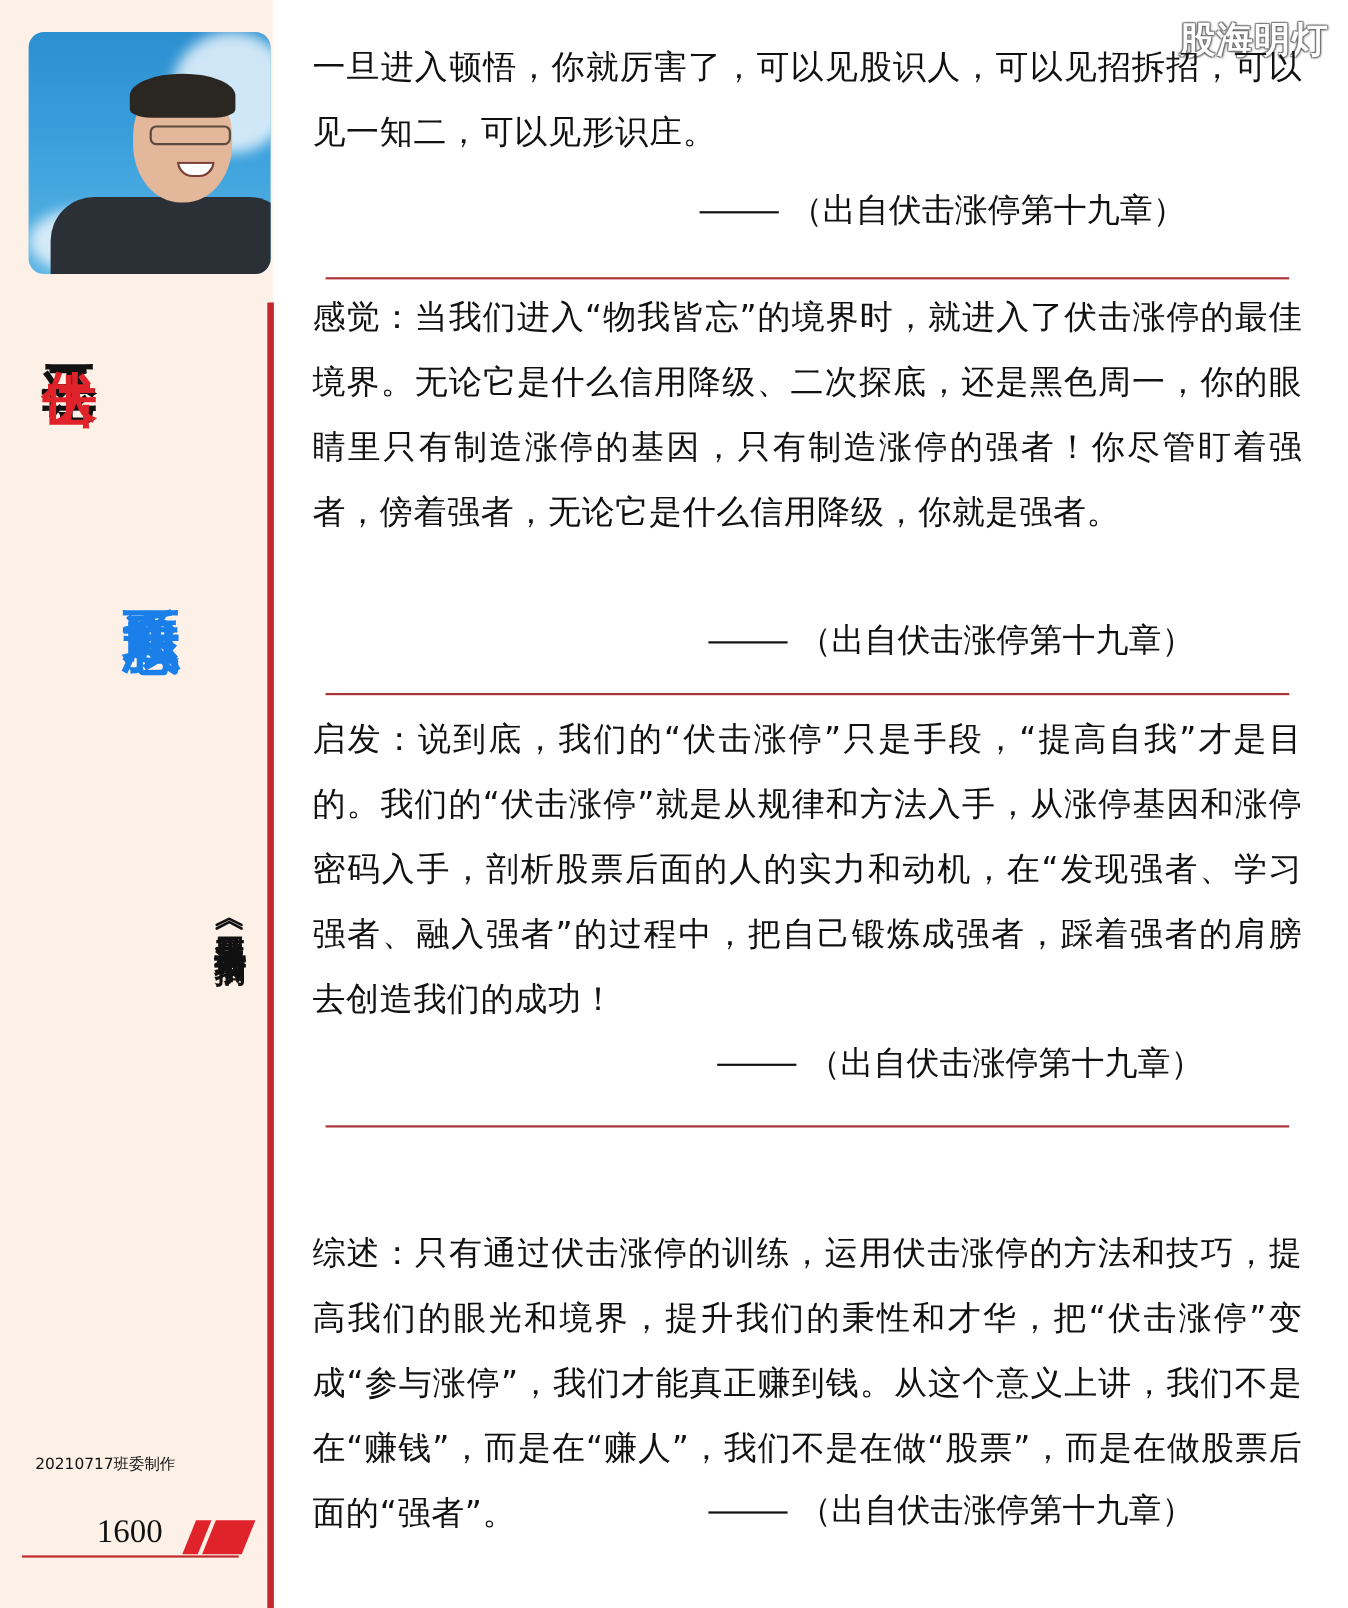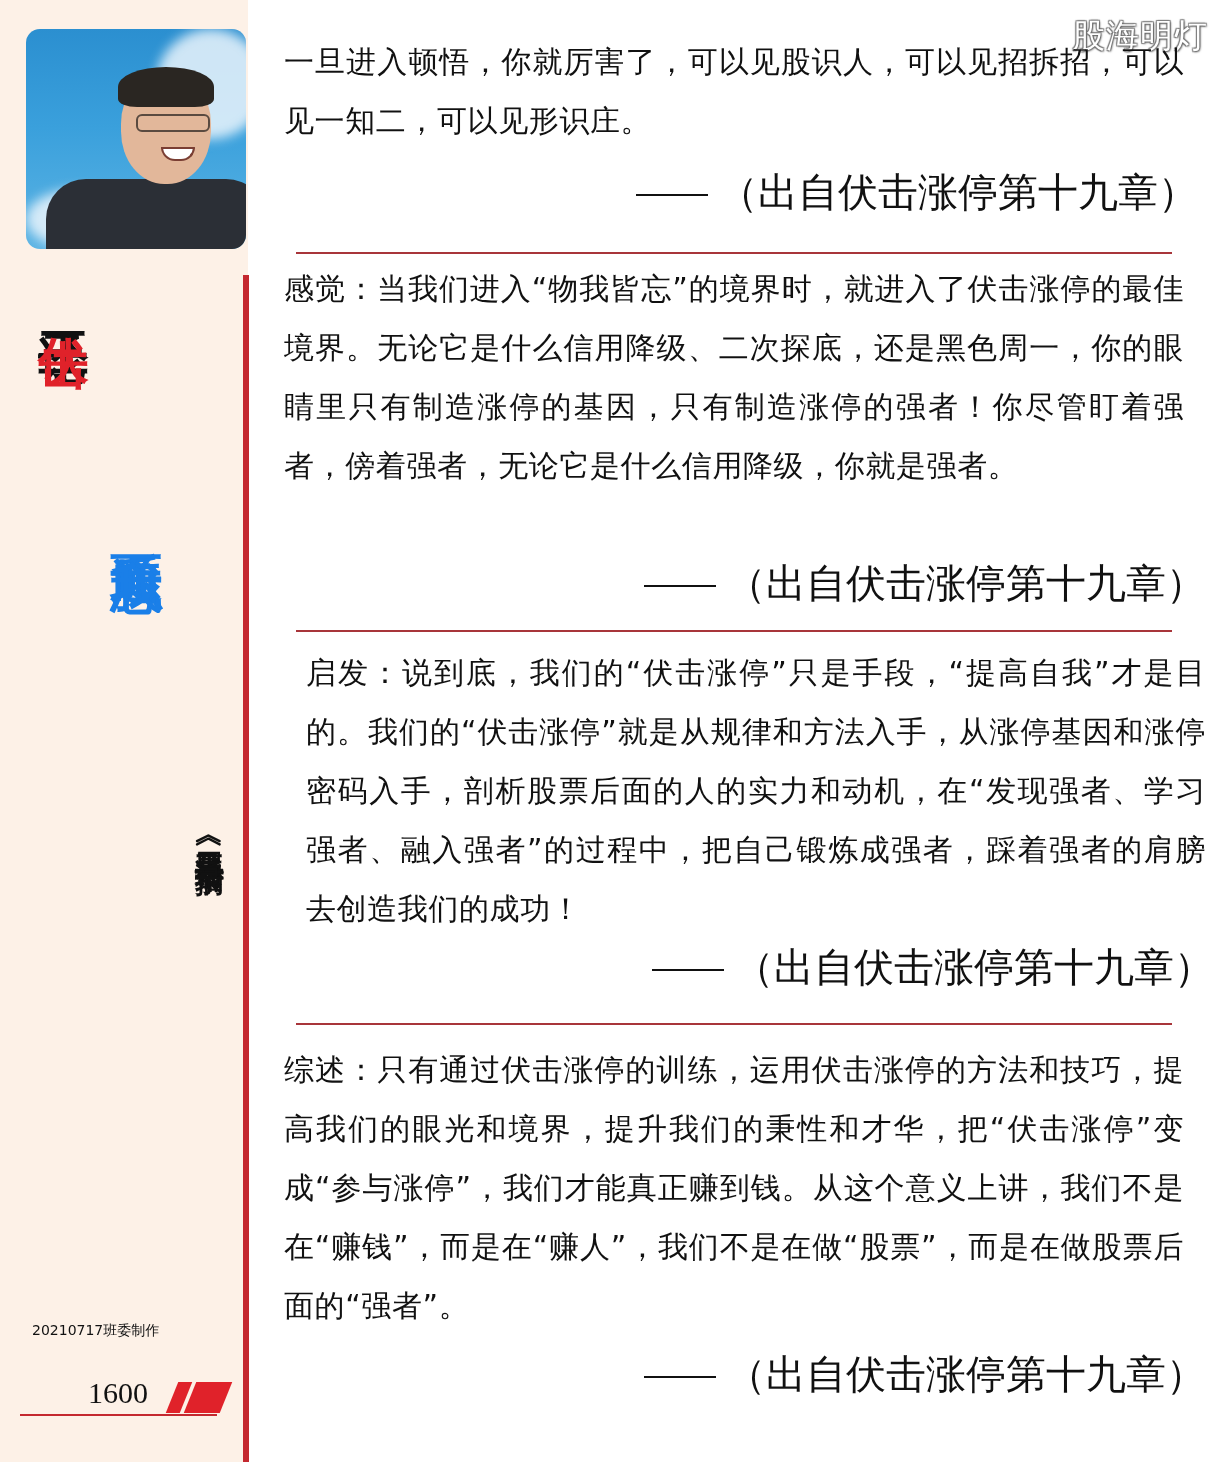--- a/index.html
+++ b/index.html
@@ -59,30 +59,30 @@
     .page-mark2 {
       position: absolute; left: 190px; top: 1382px; width: 36px; height: 31px;
       background: #e0222a; transform: skewX(-22deg);
     }
     .para {
       position: absolute; left: 284px; width: 900px;
       font-size: 30px; line-height: 59px; letter-spacing: 0.6px; color: #111;
       text-align: justify;
     }
     .citation {
-      position: absolute; font-size: 40px; line-height: 40px; color: #111; white-space: nowrap;
+      position: absolute; font-size: 30px; line-height: 40px; color: #111; white-space: nowrap;
     }
     .citation .dash {
       display: inline-block; width: 72px; height: 1.5px; background: #111; vertical-align: middle; margin-right: 10px;
     }
     .divider {
       position: absolute; left: 296px; width: 876px; height: 1.5px; background: #a8353a;
     }
     .watermark {
-      position: absolute; left: 1072px; top: 14px; font-size: 33px; font-weight: normal;
+      position: absolute; left: 1072px; top: 14px; font-size: 33px; font-weight: bold;
       color: #ffffff; letter-spacing: 1px;
       text-shadow: 0 0 1px #555, 1px 1px 2px #666, -1px -1px 1px #888, 1px -1px 1px #888, -1px 1px 1px #888;
       font-family: "DejaVu Sans", sans-serif;
     }
   </style>
 </head>
 <body>
 
 <div class="sidebar"></div>
 <div class="red-bar"></div>
@@ -116,22 +116,22 @@
   <span class="dash"></span><span>（出自伏击涨停第十九章）</span>
 </div>
 <div class="divider" style="top:252px;"></div>
 
 <div class="para" style="top:259px;">感觉：当我们进入“物我皆忘”的境界时，就进入了伏击涨停的最佳境界。无论它是什么信用降级、二次探底，还是黑色周一，你的眼睛里只有制造涨停的基因，只有制造涨停的强者！你尽管盯着强者，傍着强者，无论它是什么信用降级，你就是强者。</div>
 <div class="citation" style="left:644px; top:563px;">
   <span class="dash"></span><span>（出自伏击涨停第十九章）</span>
 </div>
 <div class="divider" style="top:630px;"></div>
 
-<div class="para" style="top:643px;margin-left:22px;">启发：说到底，我们的“伏击涨停”只是手段，“提高自我”才是目的。我们的“伏击涨停”就是从规律和方法入手，从涨停基因和涨停密码入手，剖析股票后面的人的实力和动机，在“发现强者、学习强者、融入强者”的过程中，把自己锻炼成强者，踩着强者的肩膀去创造我们的成功！</div>
+<div class="para" style="top:643px;">启发：说到底，我们的“伏击涨停”只是手段，“提高自我”才是目的。我们的“伏击涨停”就是从规律和方法入手，从涨停基因和涨停密码入手，剖析股票后面的人的实力和动机，在“发现强者、学习强者、融入强者”的过程中，把自己锻炼成强者，踩着强者的肩膀去创造我们的成功！</div>
 <div class="citation" style="left:652px; top:947px;">
   <span class="dash"></span><span>（出自伏击涨停第十九章）</span>
 </div>
 <div class="divider" style="top:1023px;"></div>
 
-<div class="para" style="top:1040px;">综述：只有通过伏击涨停的训练，运用伏击涨停的方法和技巧，提高我们的眼光和境界，提升我们的秉性和才华，把“伏击涨停”变成“参与涨停”，我们才能真正赚到钱。从这个意义上讲，我们不是在“赚钱”，而是在“赚人”，我们不是在做“股票”，而是在做股票后面的“强者”。</div>
+<div class="para" style="top:1110px;">综述：只有通过伏击涨停的训练，运用伏击涨停的方法和技巧，提高我们的眼光和境界，提升我们的秉性和才华，把“伏击涨停”变成“参与涨停”，我们才能真正赚到钱。从这个意义上讲，我们不是在“赚钱”，而是在“赚人”，我们不是在做“股票”，而是在做股票后面的“强者”。</div>
 <div class="citation" style="left:644px; top:1354px;">
   <span class="dash"></span><span>（出自伏击涨停第十九章）</span>
 </div>
 
 </body></html>

